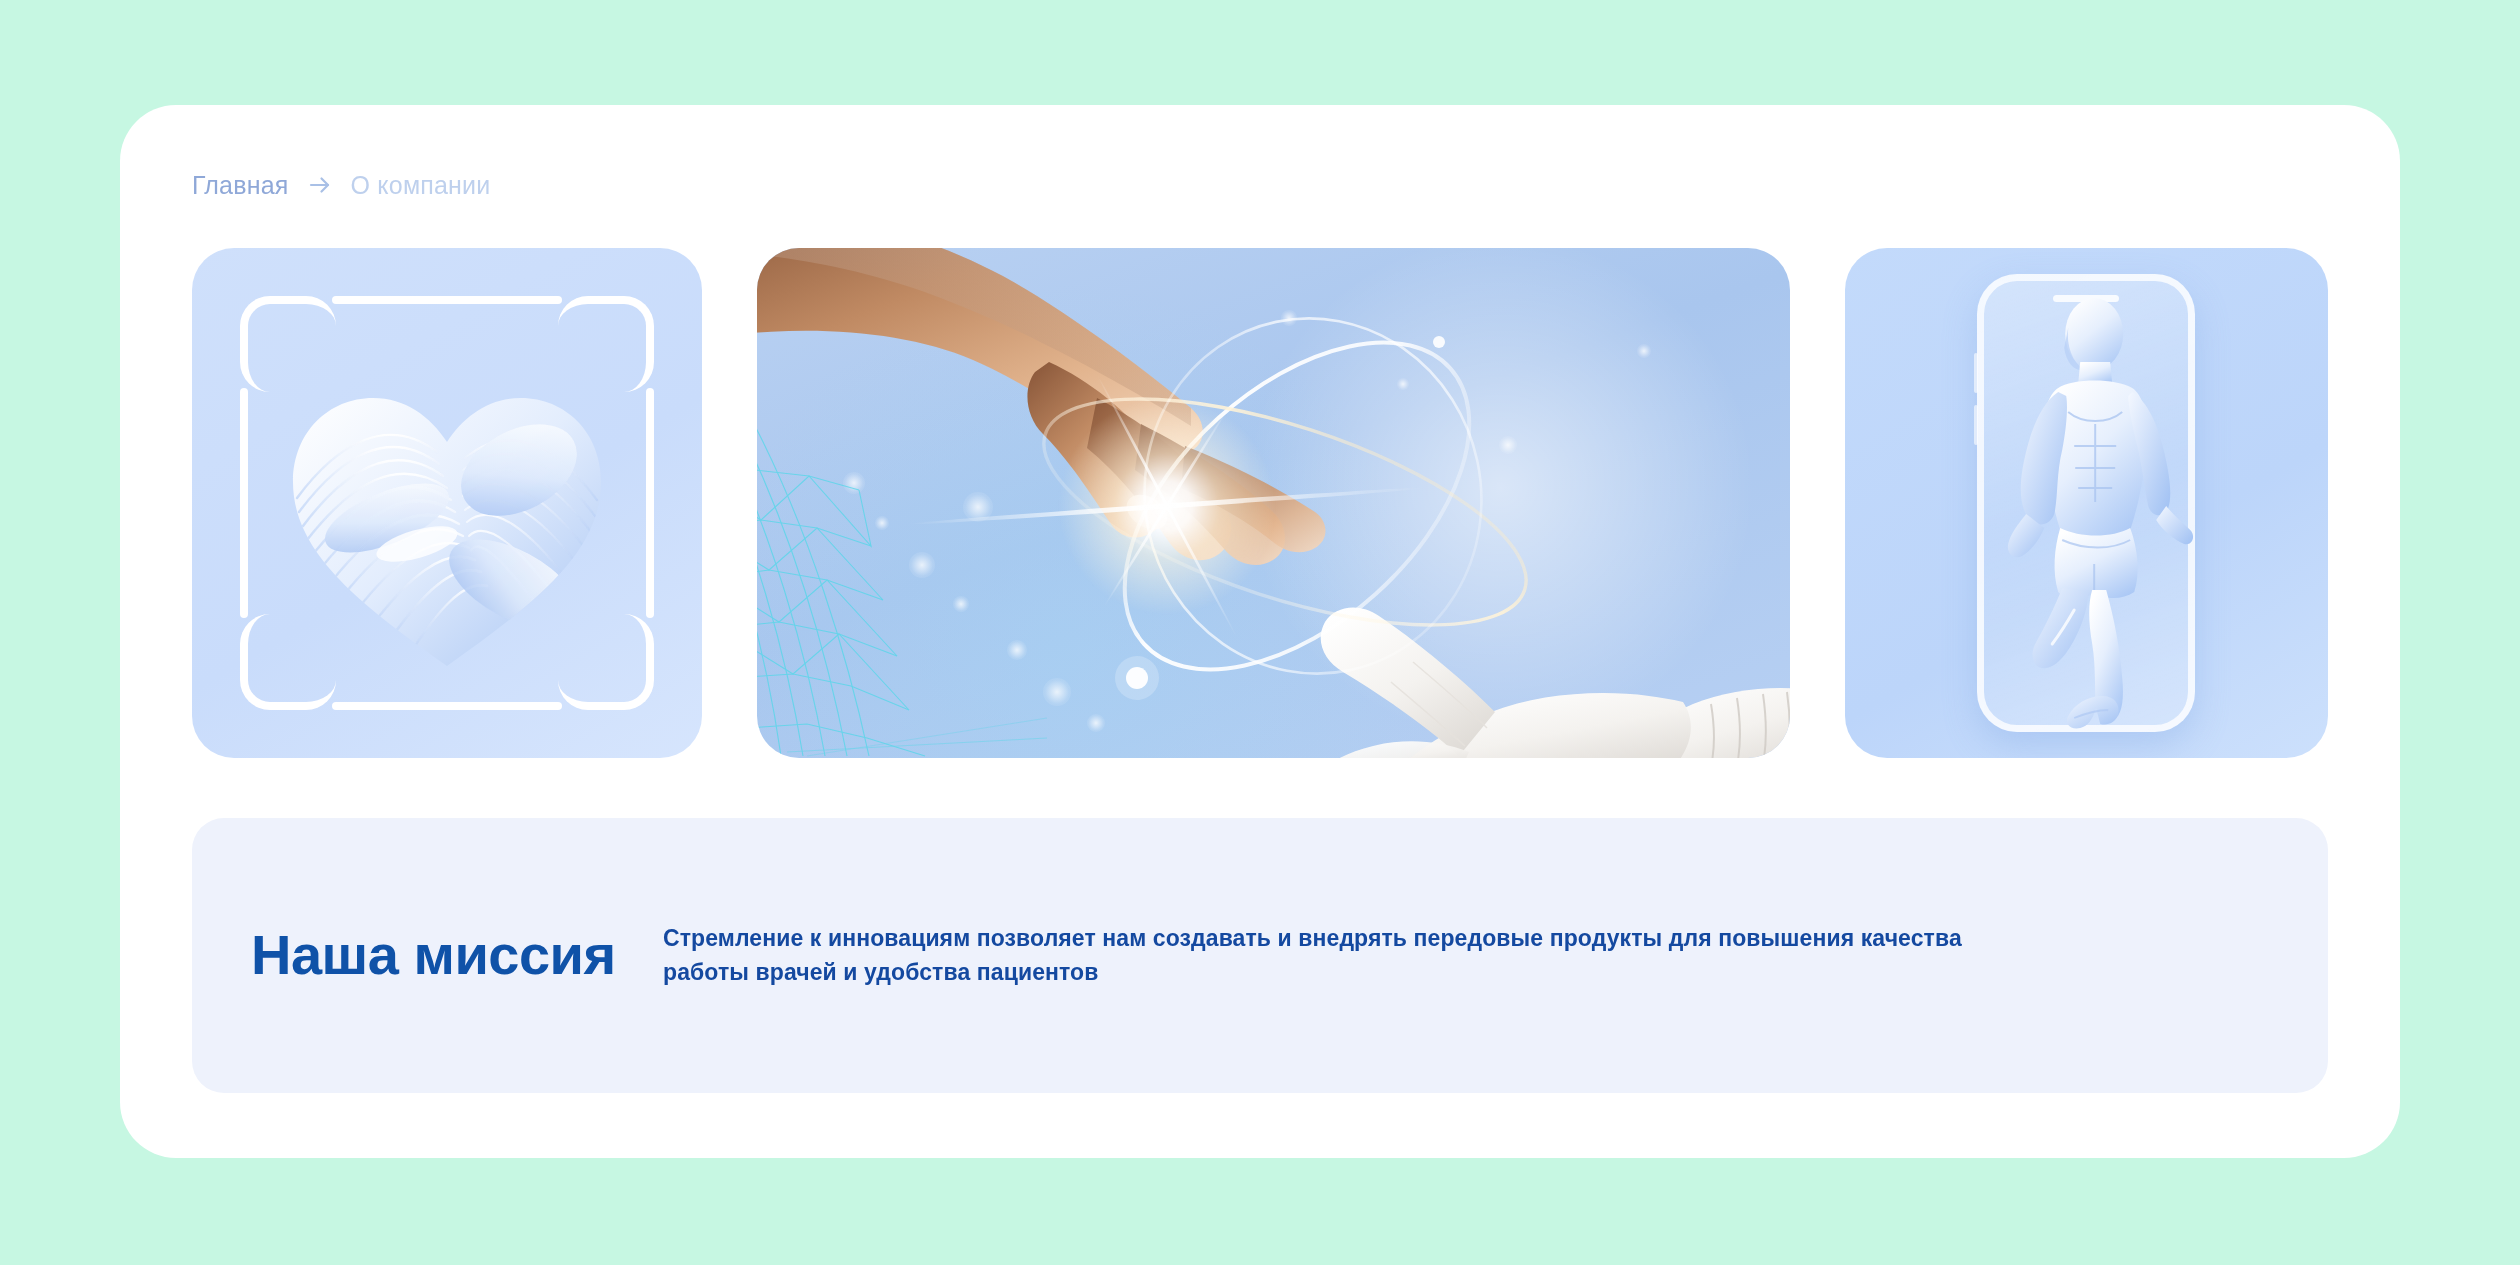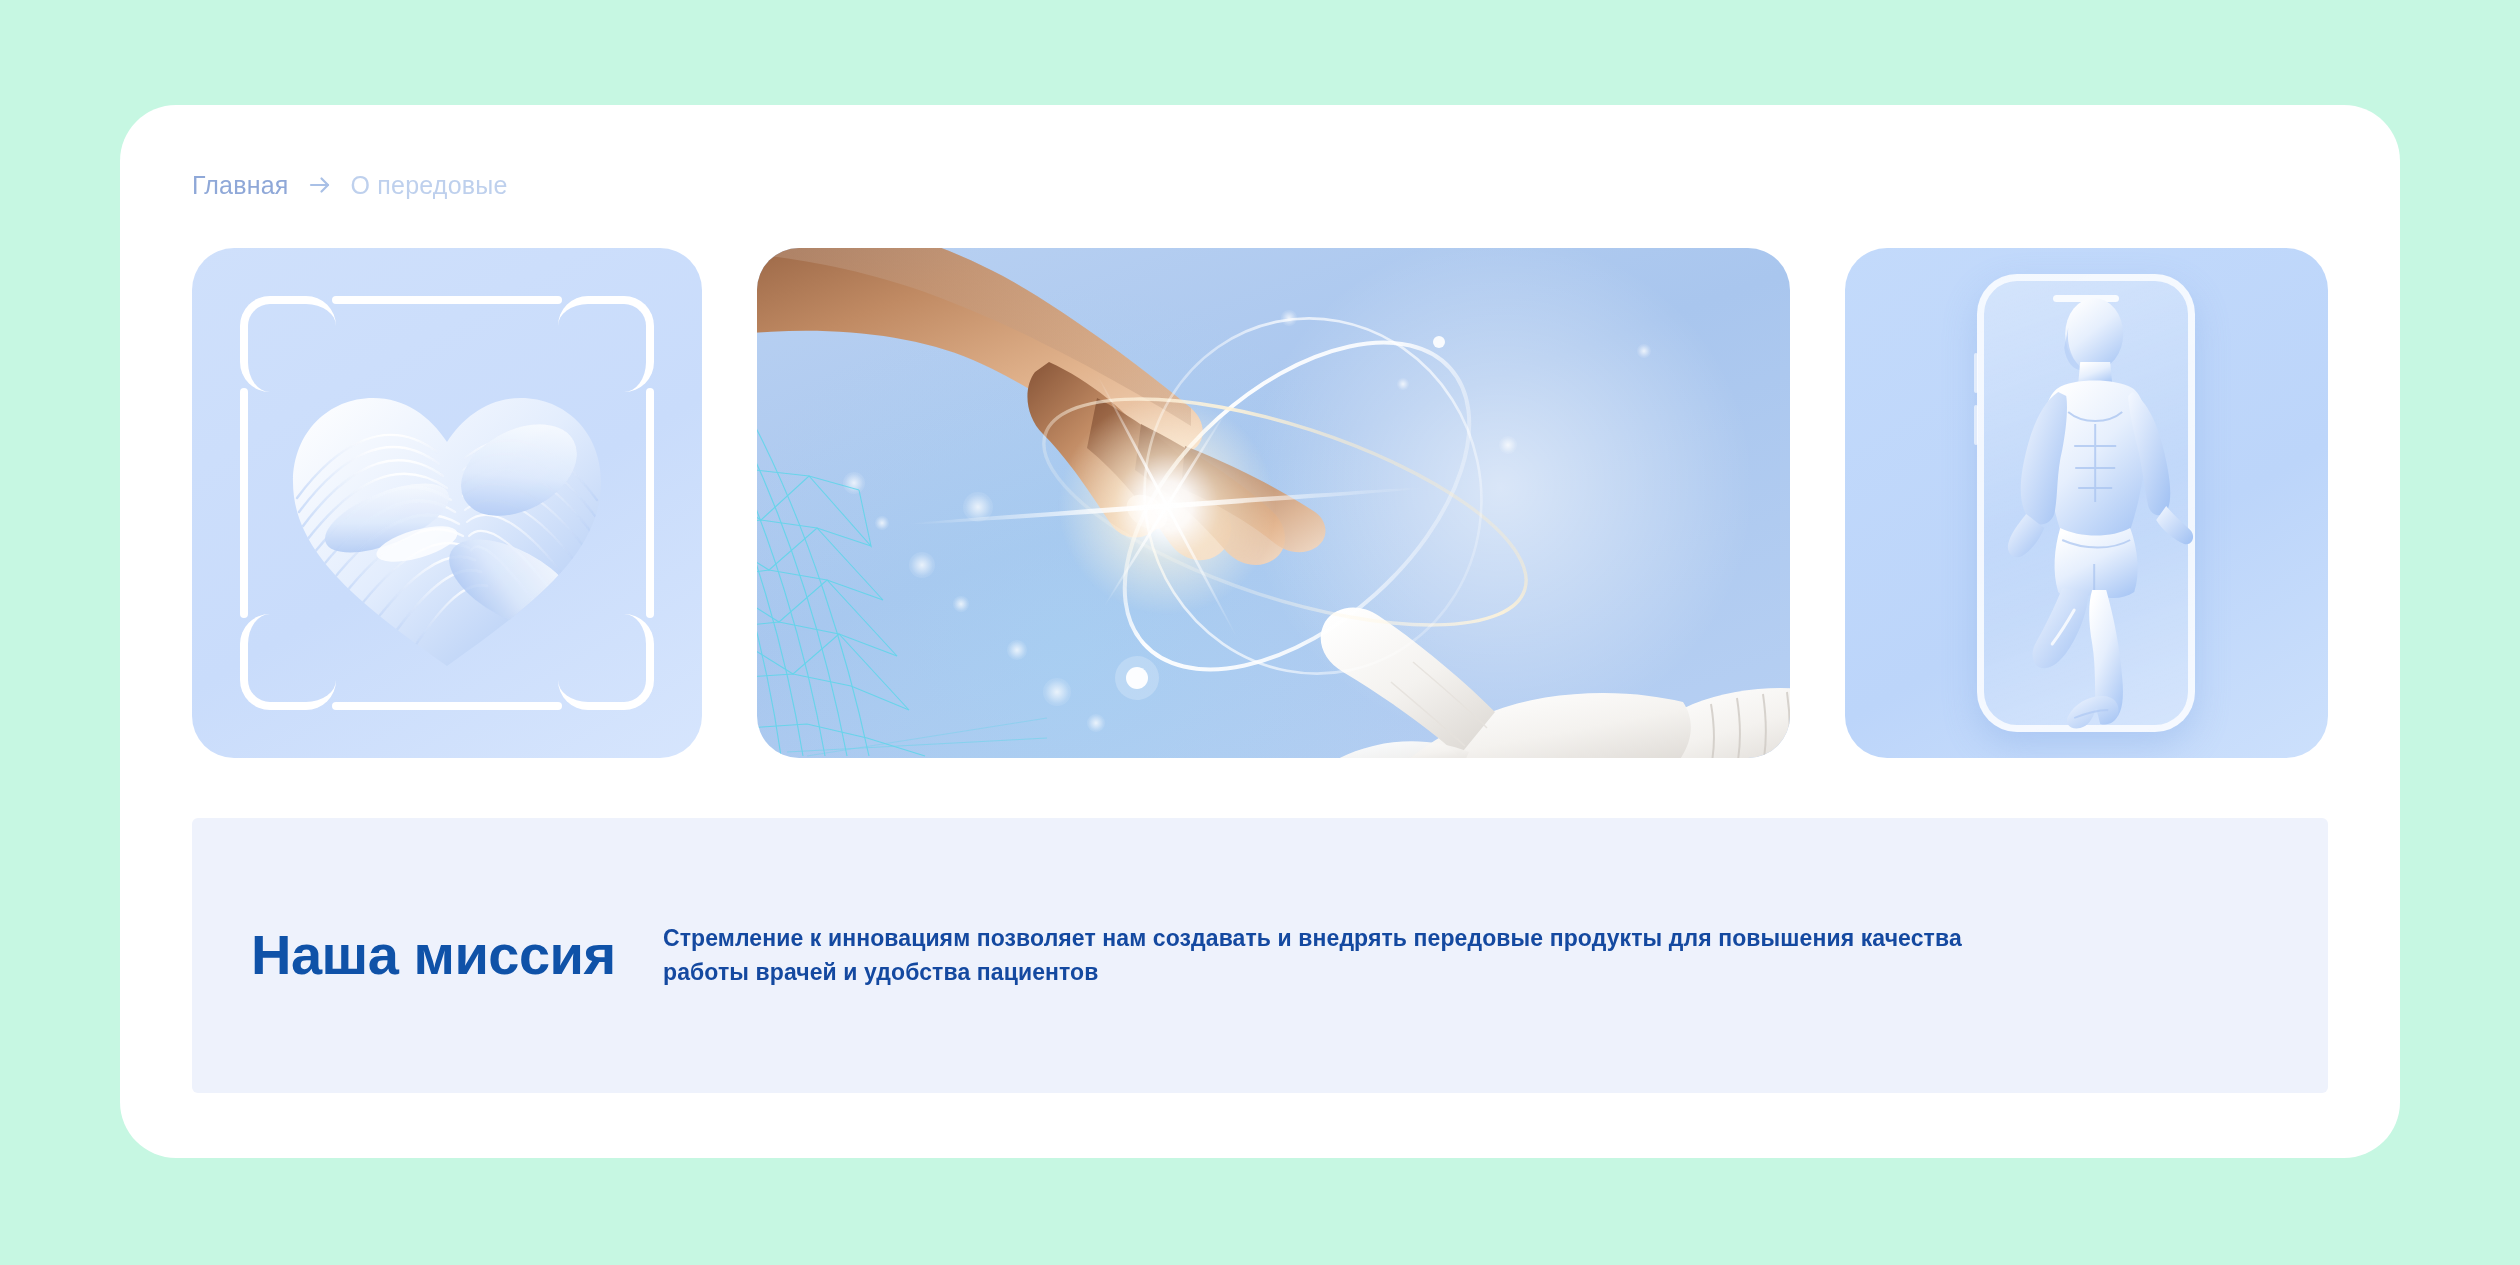--- a/index.html
+++ b/index.html
@@ -194,21 +194,21 @@
   }
 
   
   .mission {
     position: absolute;
     left: 72px;
     top: 713px;
     width: 2136px;
     height: 275px;
     background: #eef2fc;
-    border-radius: 6px;
+    border-radius: 32px;
     display: flex;
     align-items: center;
   }
   .mission-title {
     flex: 0 0 auto;
     width: 400px;
     margin-left: 59px;
     font-size: 56px;
     line-height: 1.05;
     font-weight: 700;
@@ -234,21 +234,21 @@
   <div class="content-card">
 
     <nav class="breadcrumb">
       <a class="crumb-link" href="#">Главная</a>
       <span class="crumb-arrow">
         <svg width="26" height="26" viewBox="0 0 26 26" fill="none" aria-hidden="true">
           <path d="M4 13h17" stroke="currentColor" stroke-width="2.2" stroke-linecap="round"></path>
           <path d="M14.5 6.5L21 13l-6.5 6.5" stroke="currentColor" stroke-width="2.2" stroke-linecap="round" stroke-linejoin="round"></path>
         </svg>
       </span>
-      <span class="crumb-current">О передовые</span>
+      <span class="crumb-current">О компании</span>
     </nav>
 
     <div class="gallery">
 
       <figure class="media-card card-heart">
         <div class="scan-frame">
           <span class="scan-corner tl"></span>
           <span class="scan-corner tr"></span>
           <span class="scan-corner bl"></span>
           <span class="scan-corner br"></span>

